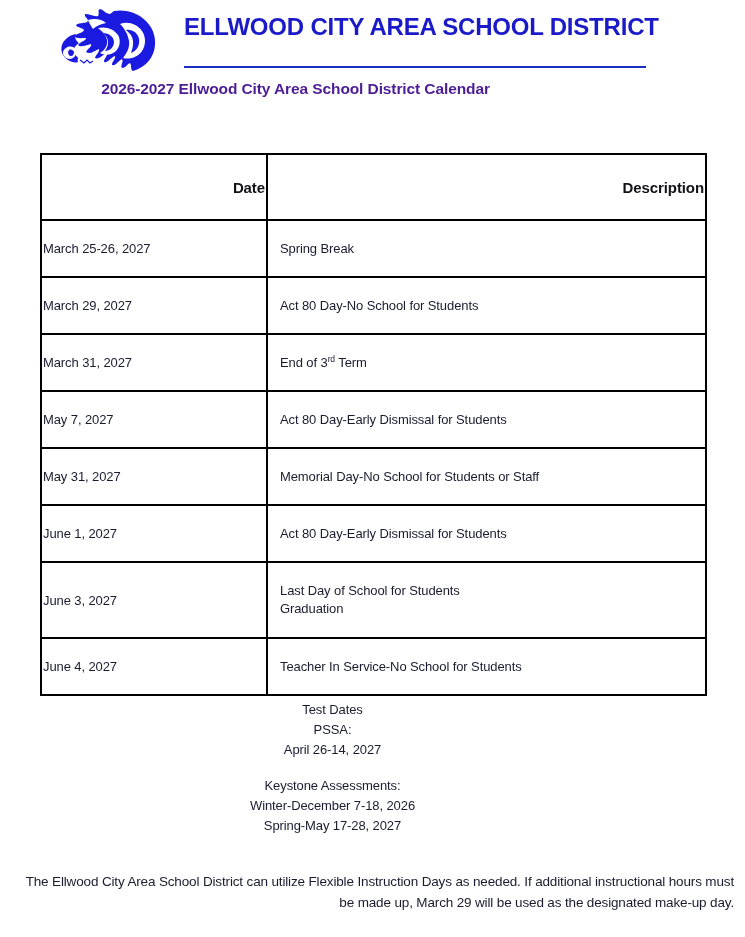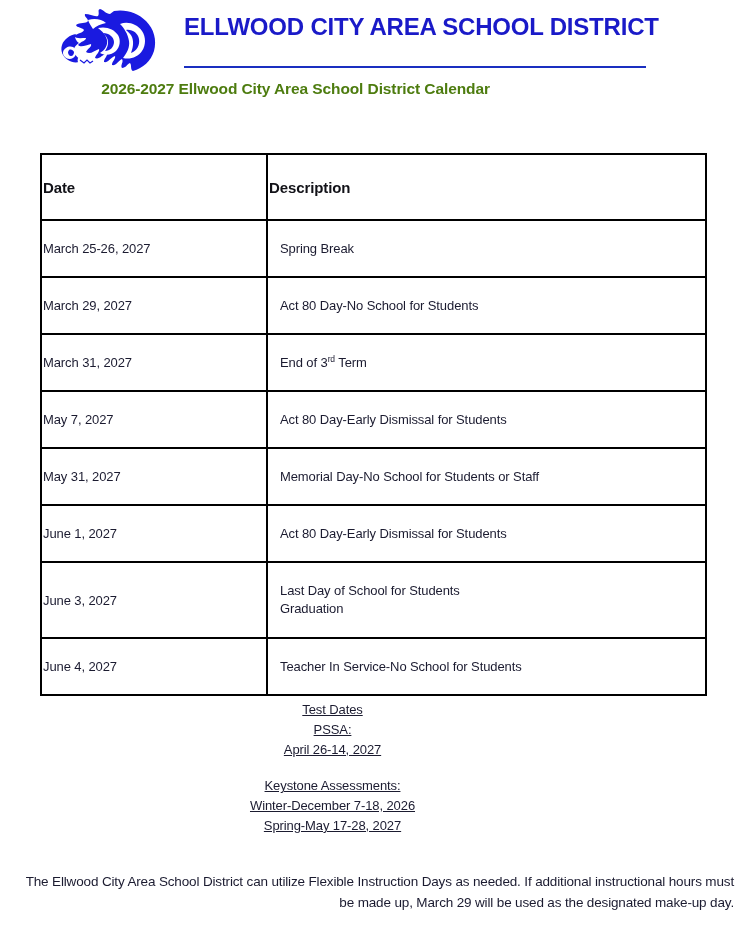--- a/index.html
+++ b/index.html
@@ -60,21 +60,21 @@
     background: #1a2fc0;
   }
   .calendar-title {
     position: absolute;
     left: 0;
     top: 80px;
     width: 591px;
     text-align: center;
     font-size: 15.5px;
     font-weight: bold;
-    color: #4d7c0f;
+    color: #4c1d95;
     letter-spacing: -0.1px;
   }
 
   
   .cal-table-wrap {
     position: absolute;
     left: 40px;
     top: 153px;
     width: 665px;
   }
@@ -87,21 +87,21 @@
     border: 2px solid #000000;
     vertical-align: middle;
   }
   table.cal col.c-date { width: 226px; }
   table.cal col.c-desc { width: 439px; }
 
   table.cal th {
     height: 62px;
     font-size: 15px;
     font-weight: bold;
-    text-align: left;
+    text-align: right;
     color: #121218;
     letter-spacing: -0.1px;
   }
   td.date-cell {
     height: 53px;
     text-align: left;
     font-size: 13px;
     color: #1b1b30;
     letter-spacing: -0.1px;
   }
@@ -125,21 +125,20 @@
   .test-dates {
     position: absolute;
     left: 0;
     top: 700px;
     width: 665px;
     text-align: center;
     font-size: 13px;
     color: #1b1b30;
     line-height: 1.52;
     letter-spacing: -0.1px;
-    text-decoration: underline;
   }
   .test-dates .blk { margin: 0; }
   .test-dates .gap { height: 17px; }
   .td-line { display: block; }
 
   
   .footer-note {
     position: absolute;
     left: 12px;
     top: 872px;

